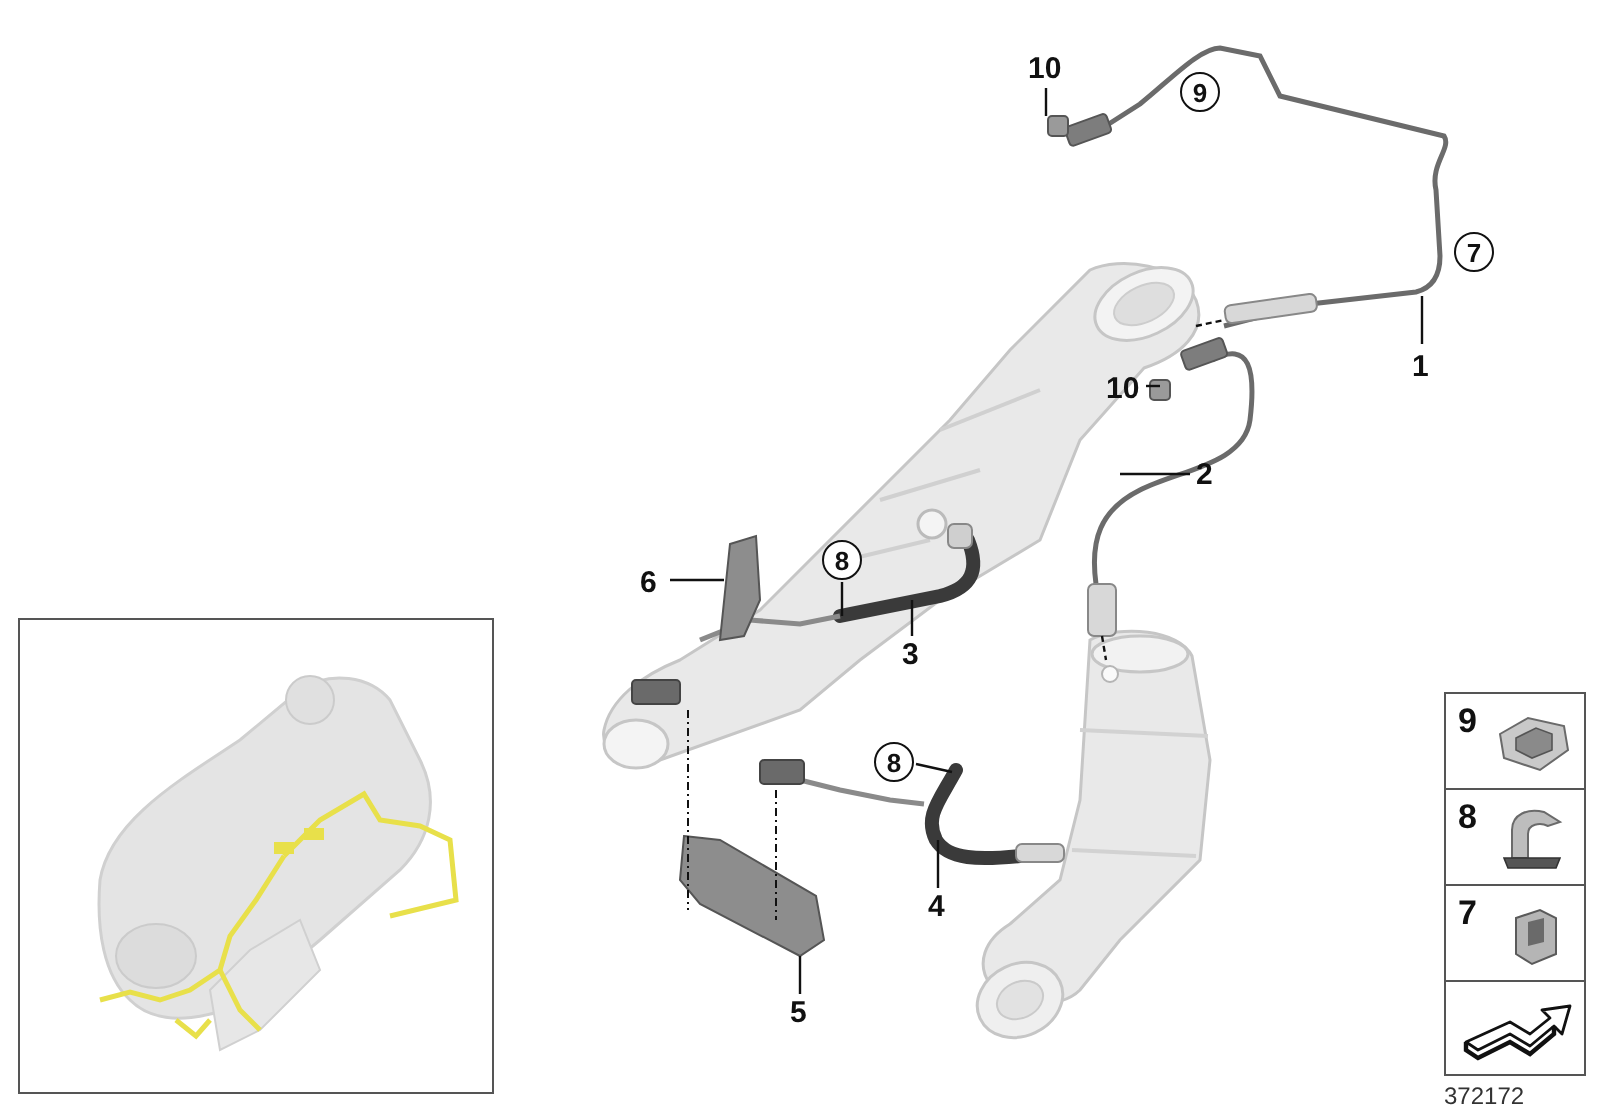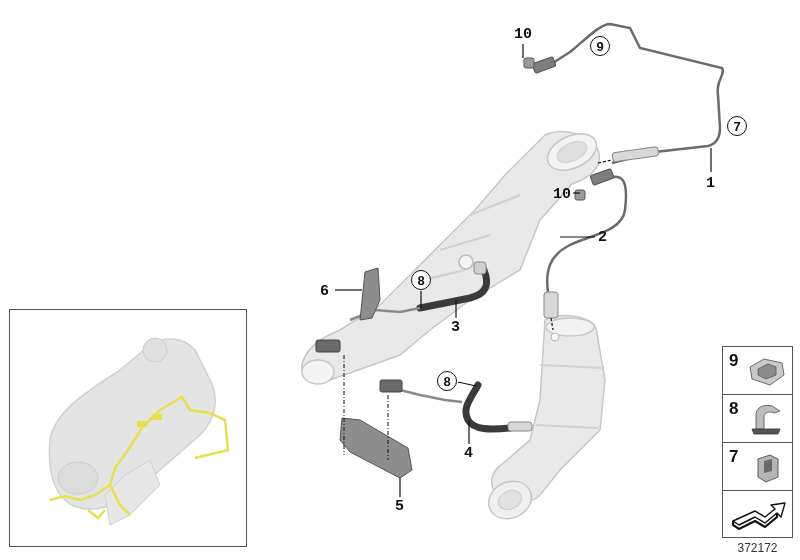--- a/index.html
+++ b/index.html
@@ -1,33 +1,33 @@
 <!DOCTYPE html>
 <html><head>
   <meta charset="utf-8">
   <style>
     html, body { margin: 0; padding: 0; background: #ffffff; }
     body { width: 800px; height: 560px; position: relative; overflow: hidden;
            font-family: "Liberation Sans", sans-serif; }
     #diagram { position: absolute; left: 0; top: 0; width: 800px; height: 560px; }
     .callout { position: absolute; font-weight: bold; font-size: 15px; color: #111;
-               font-family: Liberation Mono, monospace; line-height: 1; }
+               font-family: Liberation Sans, sans-serif; line-height: 1; }
     .circ { position: absolute; width: 20px; height: 20px; border: 1.6px solid #111;
             border-radius: 50%; background: #fff; font-weight: bold; font-size: 13px;
             color: #111; display: flex; align-items: center; justify-content: center;
             box-sizing: border-box; }
     #inset { position: absolute; left: 9px; top: 309px; width: 238px; height: 238px;
              border: 1px solid #555; background: #fff; box-sizing: border-box; }
     #legend { position: absolute; left: 722px; top: 346px; width: 69px;
               border: 1px solid #555; background: #fff; }
     .legend-cell { position: relative; height: 47px; border-bottom: 1px solid #555; }
     .legend-cell:last-child { border-bottom: none; height: 46px; }
     .legend-num { position: absolute; left: 6px; top: 4px; font-weight: bold; font-size: 17px; color: #111; }
     .legend-icon { position: absolute; right: 4px; top: 6px; width: 44px; height: 36px; }
-    #ref-number { position: absolute; left: 722px; top: 541px; width: 71px; text-align: center;
+    #ref-number { position: absolute; left: 722px; top: 541px; width: 71px; 
                   font-size: 12px; color: #333; }
   </style>
 </head>
 <body>
 
 <svg id="diagram" viewBox="0 0 800 560" xmlns="http://www.w3.org/2000/svg">
 
   <g>
     <path d="M545 135 C560 128 590 132 598 150 C604 166 590 178 572 184 L540 220 L520 270 L470 300 L430 330 L400 355 L330 380 C312 385 300 375 302 365 C305 350 320 338 340 330 L380 305 L410 275 L440 245 L475 210 L505 175 Z" fill="#e9e9e9" stroke="#c6c6c6" stroke-width="1.5"></path>
     <ellipse cx="572" cy="152" rx="26" ry="16" fill="#f3f3f3" stroke="#c6c6c6" stroke-width="1.5" transform="rotate(-25 572 152)"></ellipse>

